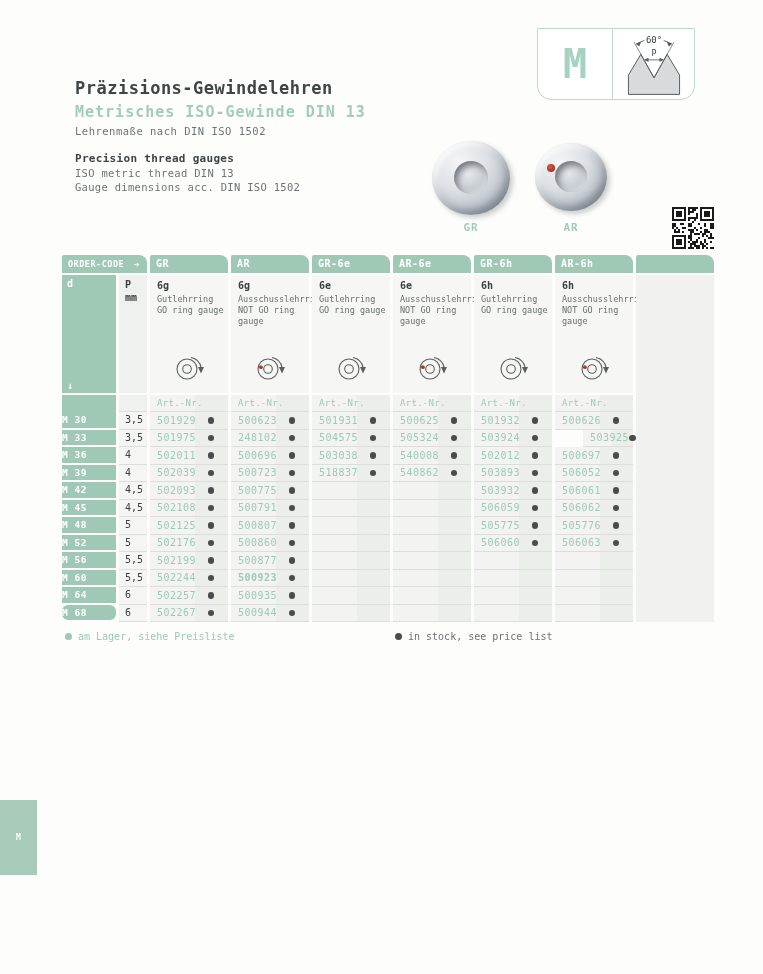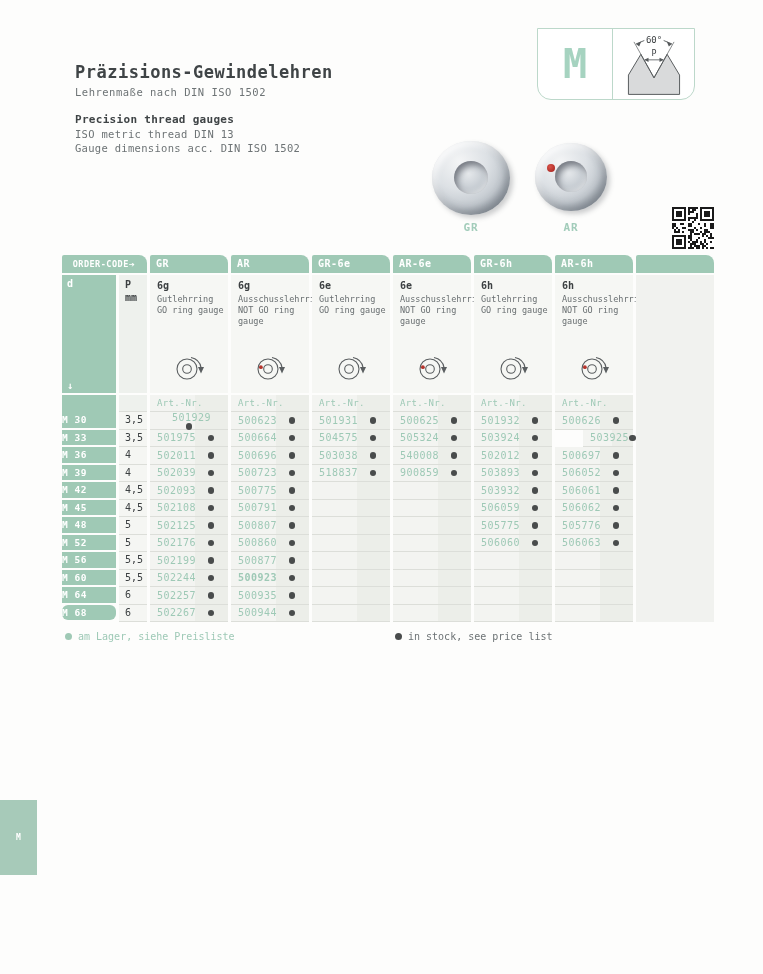--- a/index.html
+++ b/index.html
@@ -5,21 +5,21 @@
   * { box-sizing: border-box; margin: 0; padding: 0; }
   html,body { width: 763px; height: 974px; }
   body {
     position: relative;
     background: #fdfdfc;
     font-family: "DejaVu Sans Mono", "Liberation Mono", monospace;
     color: #3f4446;
     overflow: hidden;
   }
   
-  .head-block { position: absolute; left: 75px; top: 62px; }
+  .head-block { position: absolute; left: 75px; top: 78px; }
   .h-de { font-size: 17px; font-weight: bold; color: #3f4446; letter-spacing: .5px; }
   .h-sub { font-size: 15px; font-weight: bold; color: #a2ccba; letter-spacing: 1px; margin-top: 5px; }
   .h-note { font-size: 10.5px; color: #6d7375; margin-top: 4px; letter-spacing: .5px; }
   .h-en { font-size: 11px; font-weight: bold; color: #3f4446; margin-top: 15px; letter-spacing: .3px; }
   .h-en-l { font-size: 10.5px; color: #6d7375; margin-top: 2px; letter-spacing: .3px; }
   
   .logo-box {
     position: absolute; left: 537px; top: 28px; width: 158px; height: 72px;
     border: 1px solid #bcd8ca; border-radius: 0 0 14px 14px; background: #fff;
     display: flex;
@@ -47,21 +47,21 @@
   
   .gtable {
     position: absolute; left: 62px; top: 255px; width: 652px;
     display: grid;
     grid-template-columns: 54px 28px repeat(6, 78px) 78px;
     grid-template-rows: 20px 120px 17px repeat(12, 17.5px);
     column-gap: 3px;
   }
   .tab { background: #9fc9b5; color: #fff; font-size: 10px; font-weight: bold;
          border-radius: 2px 8px 0 0; padding: 3px 0 0 6px; margin-bottom: 2px; letter-spacing: .5px; }
-  .tab.order { display: flex; justify-content: center; align-items: center;
+  .tab.order { display: flex; justify-content: space-between; align-items: center;
                padding: 0 7px 0 6px; font-size: 8.5px; }
   .tab.order .arr { font-size: 10px; }
   .cell-d { background: #9fc9b5; color: #fff; font-size: 10px; font-weight: bold;
             padding: 3px 0 2px 5px; margin-bottom: 2px;
             display: flex; flex-direction: column; justify-content: space-between; }
   .cell-p { background: #eef1ed; color: #3c4042; font-size: 10px; font-weight: bold;
             padding: 3px 0 0 6px; margin-bottom: 2px; line-height: 1.3; }
   .sub { background: #f6f7f4; margin-bottom: 2px; padding: 5px 2px 4px 7px;
          display: flex; flex-direction: column; }
   .sub .tol { font-size: 10px; font-weight: bold; color: #3c4042; margin-bottom: 3px; }
@@ -92,20 +92,21 @@
   
   .side-tab { position: absolute; left: 0; top: 800px; width: 37px; height: 75px;
               background: #a7cab9; display: flex; align-items: center; justify-content: center;
               color: #fff; font-size: 8px; font-weight: bold; }
 </style>
 </head>
 <body>
 
 <div class="head-block">
   <div class="h-de">Präzisions-Gewindelehren</div>
+  <div class="h-sub">Metrisches ISO-Gewinde DIN 13</div>
   <div class="h-note">Lehrenmaße nach DIN ISO 1502</div>
   <div class="h-en">Precision thread gauges</div>
   <div class="h-en-l">ISO metric thread DIN 13</div>
   <div class="h-en-l">Gauge dimensions acc. DIN ISO 1502</div>
 </div>
 
 <div class="logo-box">
   <div class="logo-m">M</div>
   <div class="logo-diag">
     <svg width="76" height="64" viewBox="0 0 110 92">
@@ -442,21 +443,21 @@
     <div class="dlabel merge" style="grid-area: 3 / 1;"></div>
     <div class="pval" style="grid-area: 3 / 2; background: rgb(238, 241, 237);"></div>
     <div class="artnr" style="grid-area: 3 / 3;">Art.-Nr.</div>
     <div class="artnr" style="grid-area: 3 / 4;">Art.-Nr.</div>
     <div class="artnr" style="grid-area: 3 / 5;">Art.-Nr.</div>
     <div class="artnr" style="grid-area: 3 / 6;">Art.-Nr.</div>
     <div class="artnr" style="grid-area: 3 / 7;">Art.-Nr.</div>
     <div class="artnr" style="grid-area: 3 / 8;">Art.-Nr.</div>
     <div class="dlabel" style="grid-area: 4 / 1;">M 30</div>
     <div class="pval" style="grid-area: 4 / 2;">3,5</div>
-    <div class="dcell" style="grid-area: 4 / 3; flex-direction: column;">
+    <div class="dcell" style="grid-area: 4 / 3;">
       <span class="num">501929</span>
       <span class="dw">
         <span class="dot6"></span>
       </span>
     </div>
     <div class="dcell" style="grid-area: 4 / 4;">
       <span class="num">500623</span>
       <span class="dw">
         <span class="dot6"></span>
       </span>
@@ -487,21 +488,21 @@
     </div>
     <div class="dlabel" style="grid-area: 5 / 1;">M 33</div>
     <div class="pval" style="grid-area: 5 / 2;">3,5</div>
     <div class="dcell" style="grid-area: 5 / 3;">
       <span class="num">501975</span>
       <span class="dw">
         <span class="dot6"></span>
       </span>
     </div>
     <div class="dcell" style="grid-area: 5 / 4;">
-      <span class="num">500664</span>
+      <span class="num">248102</span>
       <span class="dw">
         <span class="dot6"></span>
       </span>
     </div>
     <div class="dcell" style="grid-area: 5 / 5;">
       <span class="num">504575</span>
       <span class="dw">
         <span class="dot6"></span>
       </span>
     </div>
@@ -575,21 +576,21 @@
         <span class="dot6"></span>
       </span>
     </div>
     <div class="dcell" style="grid-area: 7 / 5;">
       <span class="num">518837</span>
       <span class="dw">
         <span class="dot6"></span>
       </span>
     </div>
     <div class="dcell" style="grid-area: 7 / 6;">
-      <span class="num">900859</span>
+      <span class="num">540862</span>
       <span class="dw">
         <span class="dot6"></span>
       </span>
     </div>
     <div class="dcell" style="grid-area: 7 / 7;">
       <span class="num">503893</span>
       <span class="dw">
         <span class="dot6"></span>
       </span>
     </div>

